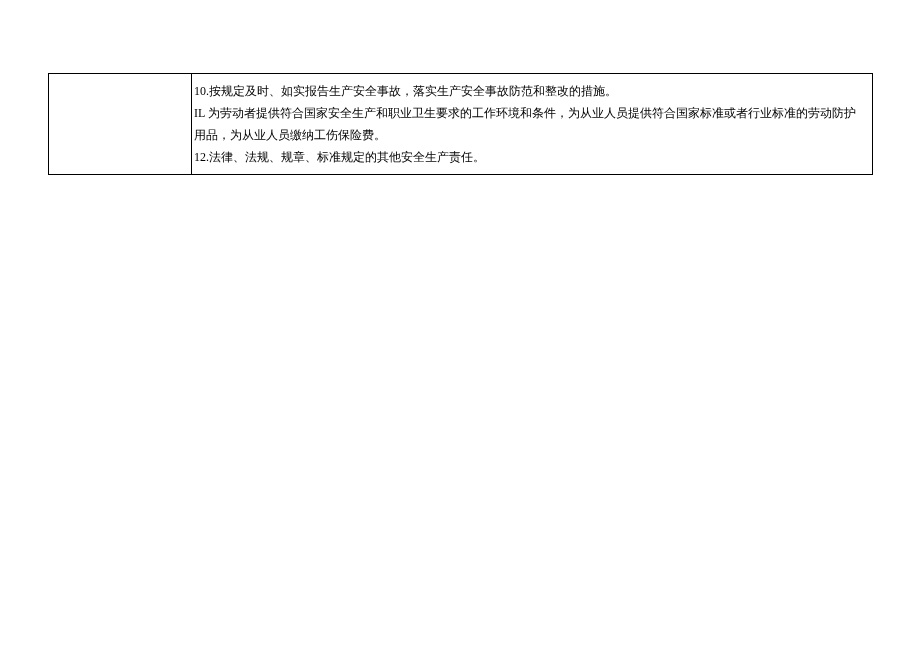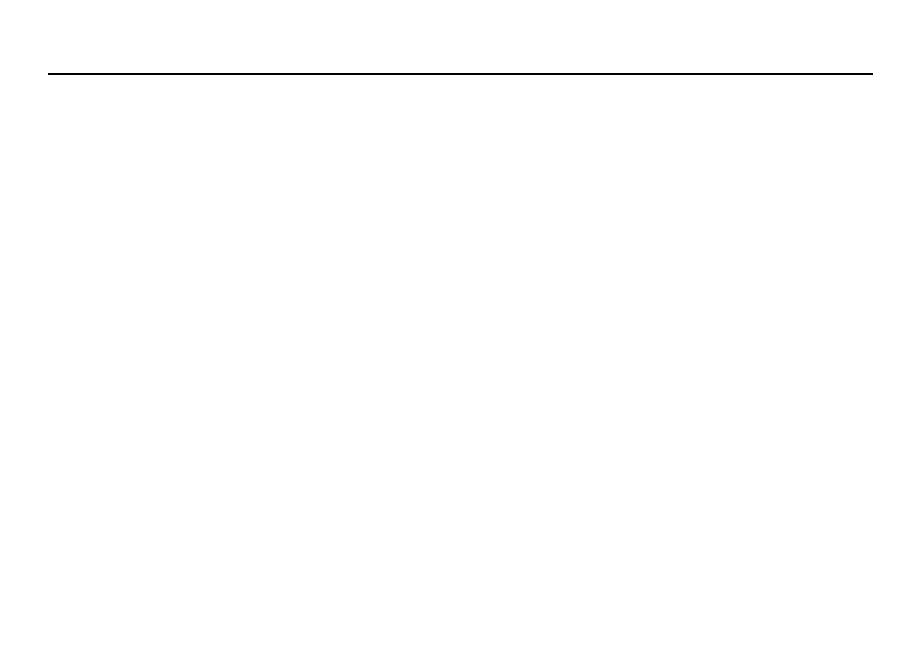--- a/index.html
+++ b/index.html
@@ -40,14 +40,19 @@
     }
   </style>
 </head>
 <body>
 
 <div class="table-container">
   <div class="table-row">
     <div class="left-col">
       <span></span>
     </div>
+    <div class="right-col">
+      <div class="line">10.按规定及时、如实报告生产安全事故，落实生产安全事故防范和整改的措施。</div>
+      <div class="line">IL 为劳动者提供符合国家安全生产和职业卫生要求的工作环境和条件，为从业人员提供符合国家标准或者行业标准的劳动防护用品，为从业人员缴纳工伤保险费。</div>
+      <div class="line">12.法律、法规、规章、标准规定的其他安全生产责任。</div>
+    </div>
   </div>
 </div>
 
 </body></html>

